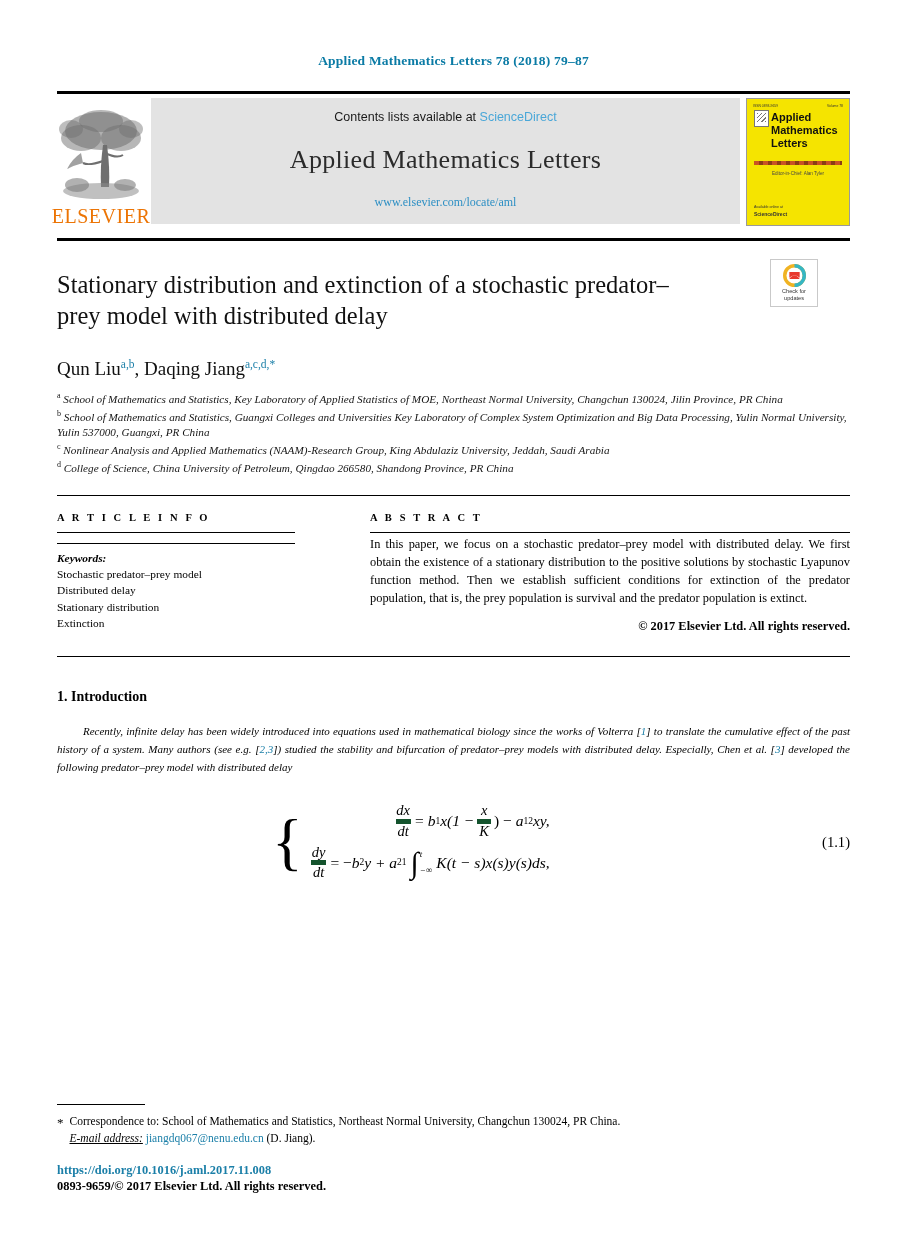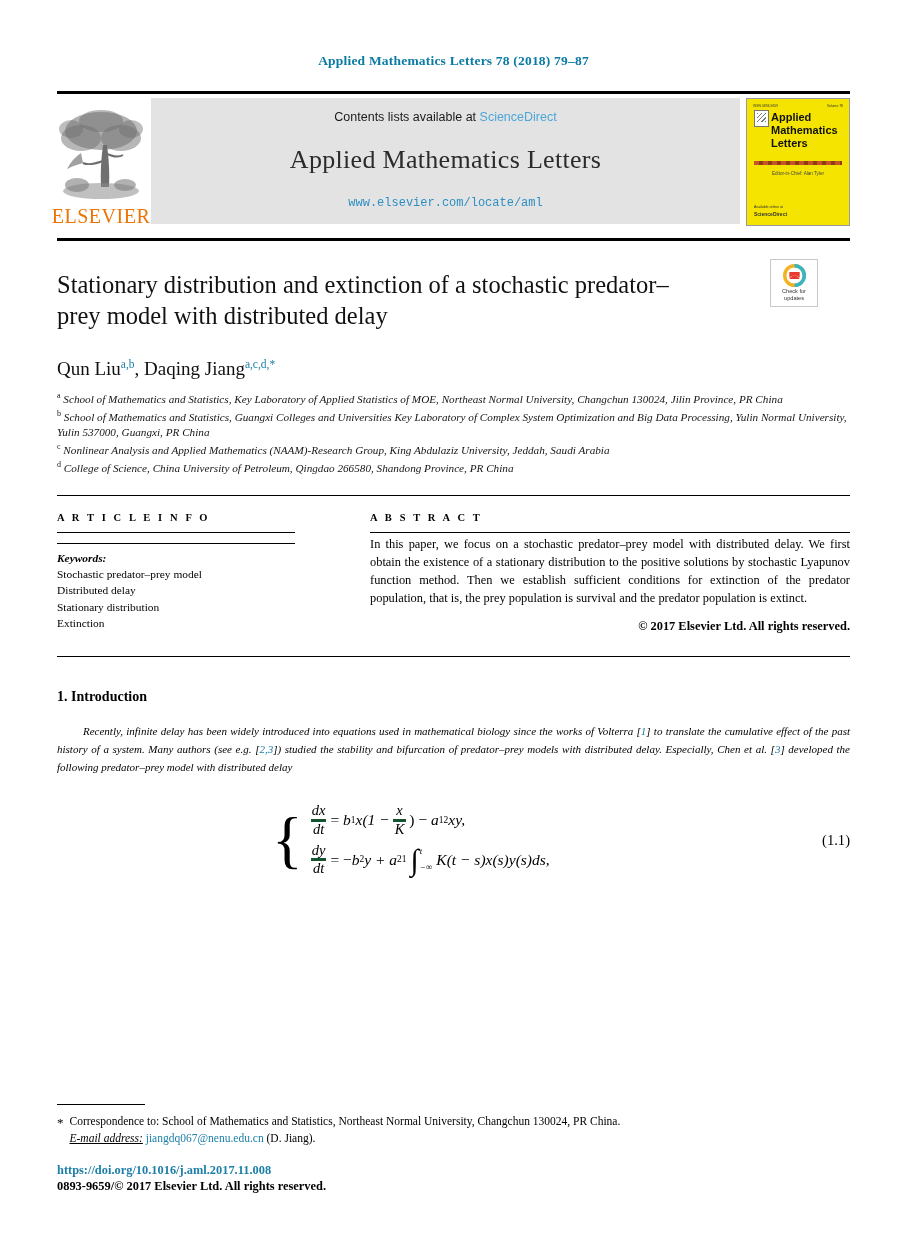--- a/index.html
+++ b/index.html
@@ -80,21 +80,21 @@
     color: #1a1a1a;
   }
   .banner-contents .sd-link { color: #4aa7d8; }
   .banner-title {
     font-family: "Liberation Serif", serif;
     font-size: 26px;
     color: #2b2b2b;
     letter-spacing: .3px;
   }
   .banner-url {
-    font-family: Liberation Mono, monospace;
+    font-family: Liberation Serif, serif;
     font-size: 12px;
     color: #2d8fc4;
   }
   .cover-thumb {
     flex: 0 0 104px;
     width: 104px;
     height: 128px;
     background: #f5e400;
     border: 1px solid #9a9a9a;
     box-sizing: border-box;
@@ -263,33 +263,33 @@
   .eq-spacer { flex: 0 0 215px; }
   .eq-main { flex: 1 1 auto; display: flex; align-items: center; }
   .brace {
     font-size: 64px;
     line-height: .82;
     font-family: "Liberation Serif", serif;
     margin-right: 4px;
     font-weight: 300;
   }
   .eq-lines { font-size: 15.5px; line-height: 1.05; }
-  .eq-line { display: flex; align-items: center; margin: 5px 0; }
+  .eq-line { display: flex; align-items: center; margin: 5px 0; justify-content: flex-end; }
   .frac {
     display: inline-flex;
     flex-direction: column;
     align-items: center;
     vertical-align: middle;
     font-style: italic;
     font-size: 14.5px;
     line-height: 1.08;
     margin: 0 3px;
   }
   .frac .num { padding: 0 2px; }
-  .frac .den { border-top: 3px solid #14532d; padding: 0 2px; }
+  .frac .den { border-top: 5px solid #14532d; padding: 0 2px; }
   .it { font-style: italic; }
   .eq-line sub { font-size: 9.5px; font-style: normal; }
   .intgrl {
     font-size: 30px;
     line-height: .7;
     margin: 0 1px 0 4px;
     display: inline-flex;
     align-items: center;
   }
   .intlim {

